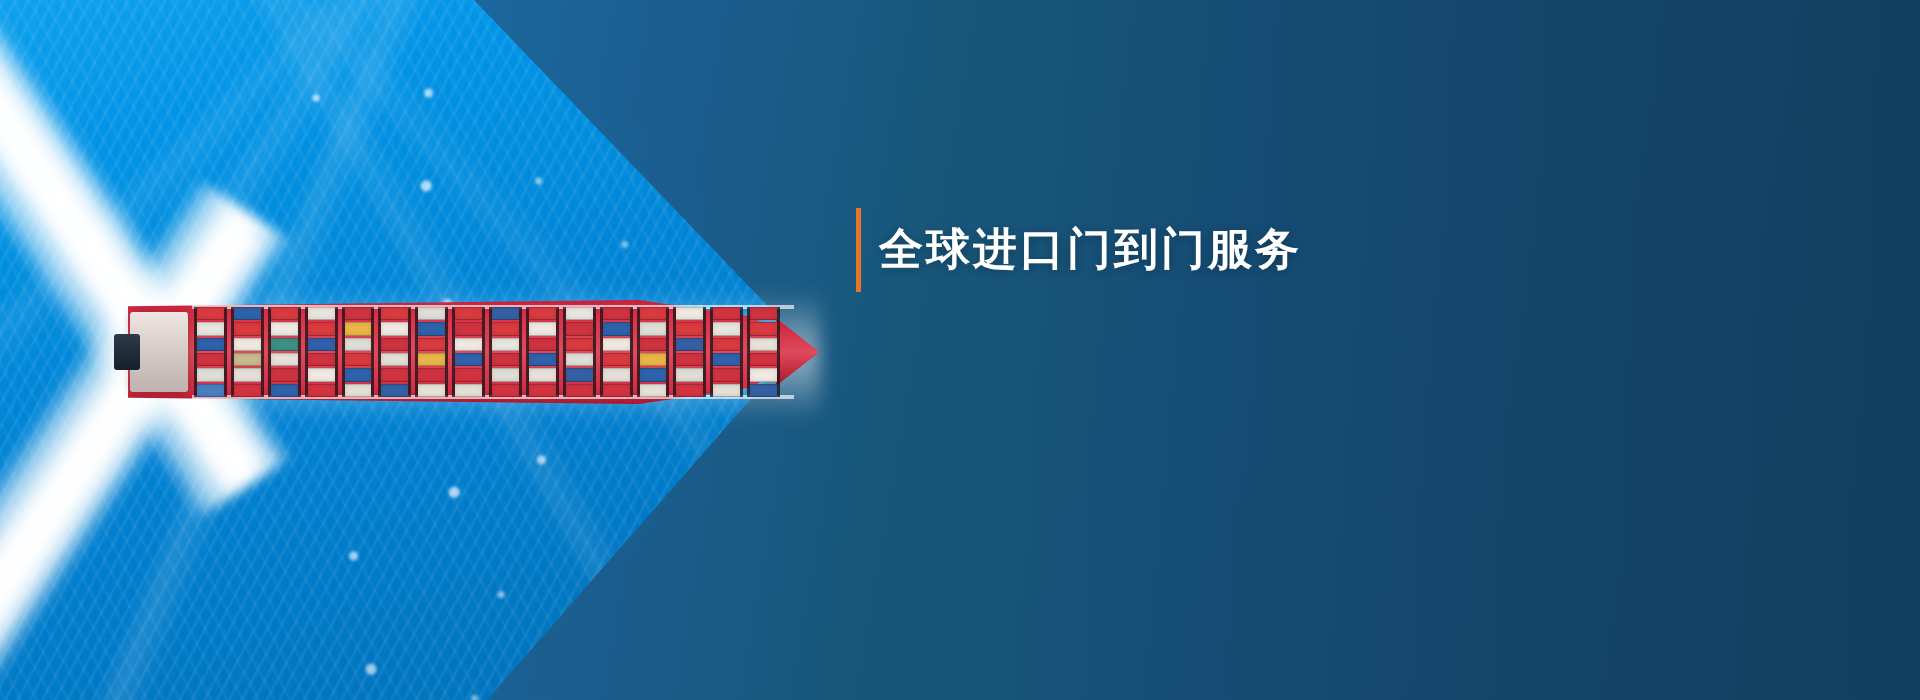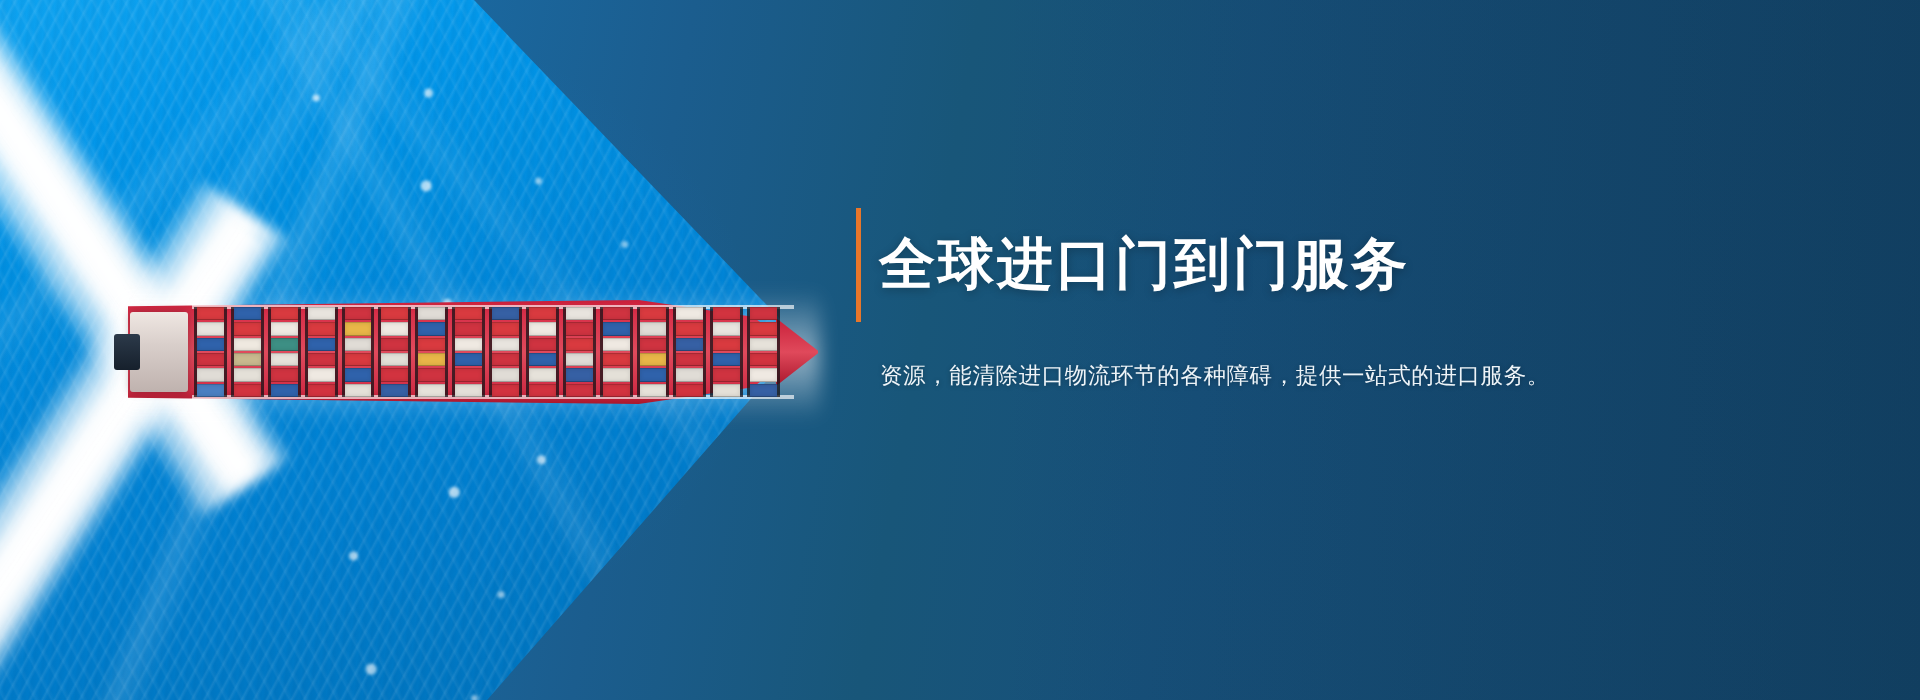--- a/index.html
+++ b/index.html
@@ -255,21 +255,21 @@
   .accent-bar {
     width: 5px;
     background: #e8762a;
     margin-right: 18px;
     margin-top: 12px;
     margin-bottom: 10px;
     flex: 0 0 5px;
   }
   .headline {
     color: #ffffff;
-    font-size: 56px;
+    font-size: 44px;
     font-weight: 700;
     line-height: 1.08;
     letter-spacing: 3px;
     white-space: nowrap;
     text-shadow: 0 2px 10px rgba(0,0,0,0.28);
   }
 
   .subhead {
     margin-top: 34px;
     margin-left: 23px;
@@ -461,17 +461,16 @@
 
   <div class="content">
 
     <div class="headline-row">
       <div class="accent-bar" style="background: rgb(232, 118, 42);"></div>
       <h1 class="headline">全球进口门到门服务</h1>
     </div>
 
 
     <p class="desc">
-      <span class="line">资源，能清除进口物流环节的各种障碍，提供一站式的进口服务。</span>
     </p>
 
   </div>
 </div>
 
 </body></html>

